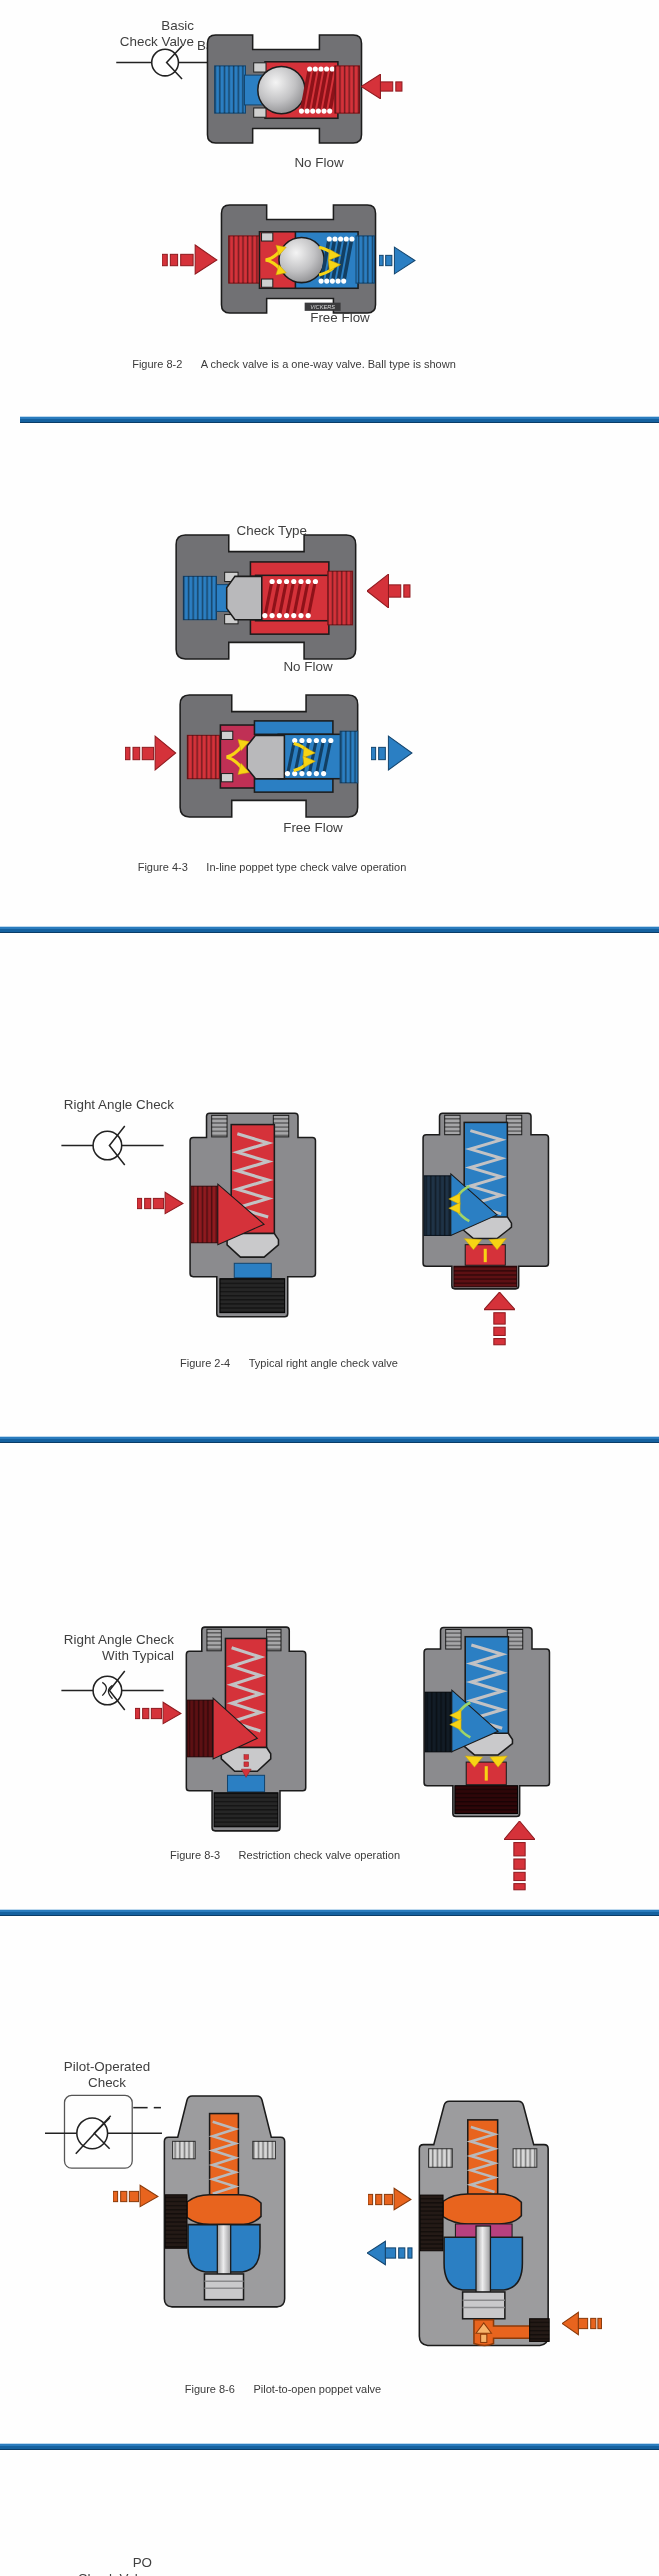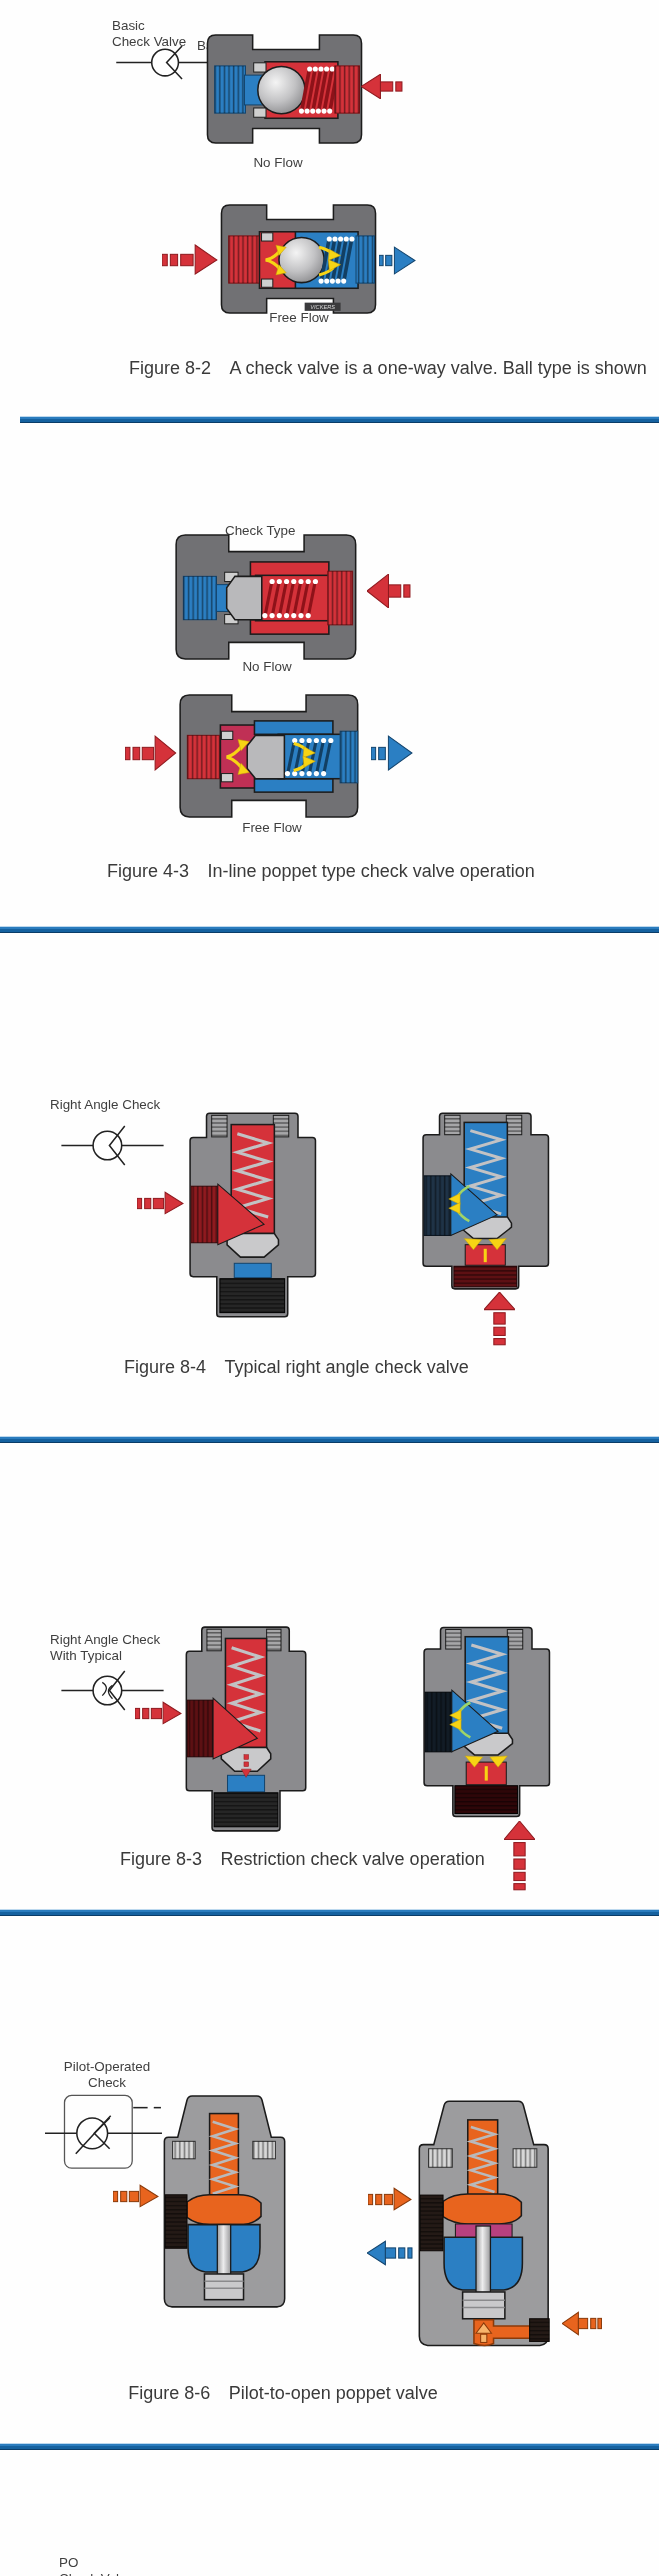--- a/index.html
+++ b/index.html
@@ -1,21 +1,21 @@
 <!DOCTYPE html>
 <html style="font-size:8.2px"><head>
 <meta charset="utf-8">
 <style>
   html,body{margin:0;padding:0;background:#fff;}
   #page{position:relative;width:659px;height:2984px;background:#fefefe;overflow:hidden;
         font-family:"Liberation Sans", sans-serif;color:#3c3c3c;}
   .abs{position:absolute;}
-  .lbl{font-size:13.4px;line-height:16px;color:#3f3f3f;text-align:left;}
-  .state{font-size:13.4px;color:#3f3f3f;text-align:center;}
-  .caption{font-size:18px;color:#3a3a3a;white-space:nowrap;text-align:center;}
+  .lbl{font-size:13.4px;line-height:16px;color:#3f3f3f;text-align:right;}
+  .state{font-size:13.4px;color:#3f3f3f;text-align:center;margin-left:41px;}
+  .caption{font-size:11px;color:#3a3a3a;white-space:nowrap;text-align:center;}
   .caption .fig{margin-right:18.5px;}
   .divider{position:absolute;height:6.7px;right:0;
     background:linear-gradient(180deg,#bcd8ee 0 15%,#2a7cbe 15% 45%,#15619f 45% 80%,#0a3c68 80% 100%);}
   svg{display:block;}
   .ar-red{fill:#d5323a;stroke:#8f1a1f;stroke-width:2;}
   .ar-blue{fill:#2b7fc3;stroke:#14456e;stroke-width:2;}
   .ar-orange{fill:#e8641e;stroke:#8a3a0a;stroke-width:2;}
 </style>
 </head>
 <body>
@@ -334,21 +334,21 @@
   <path d="M127,298 V272" stroke="#f7d414" stroke-width="6" fill="none"></path>
 </svg>
 <svg class="abs" style="left:484px;top:1292px;" width="31" height="58" viewBox="0 0 60 112">
   <polygon class="ar-red" points="30,0 60,34 0,34"></polygon>
   <rect class="ar-red" x="19" y="40" width="22" height="22"></rect>
   <rect class="ar-red" x="19" y="68" width="22" height="16"></rect>
   <rect class="ar-red" x="19" y="90" width="22" height="12"></rect>
 </svg>
 
 <div class="abs caption" style="left:124px;top:1357px;width:330px;">
-  <span class="fig">Figure 8-4</span><span>Typical right angle check valve</span>
+  <span class="fig">Figure 2-4</span><span>Typical right angle check valve</span>
 </div>
 
 <div class="divider" style="left:0;top:1436px;"></div>
 
 <div class="abs lbl" style="left:50px;top:1632px;width:124px;">
   <div>Right Angle Check</div>
   <div>With Typical</div>
 </div>
 <svg class="abs" style="left:61px;top:1667px;" width="103" height="46" viewBox="0 0 200 90">
   <line x1="0" y1="46" x2="200" y2="46" stroke="#222" stroke-width="3"></line>

